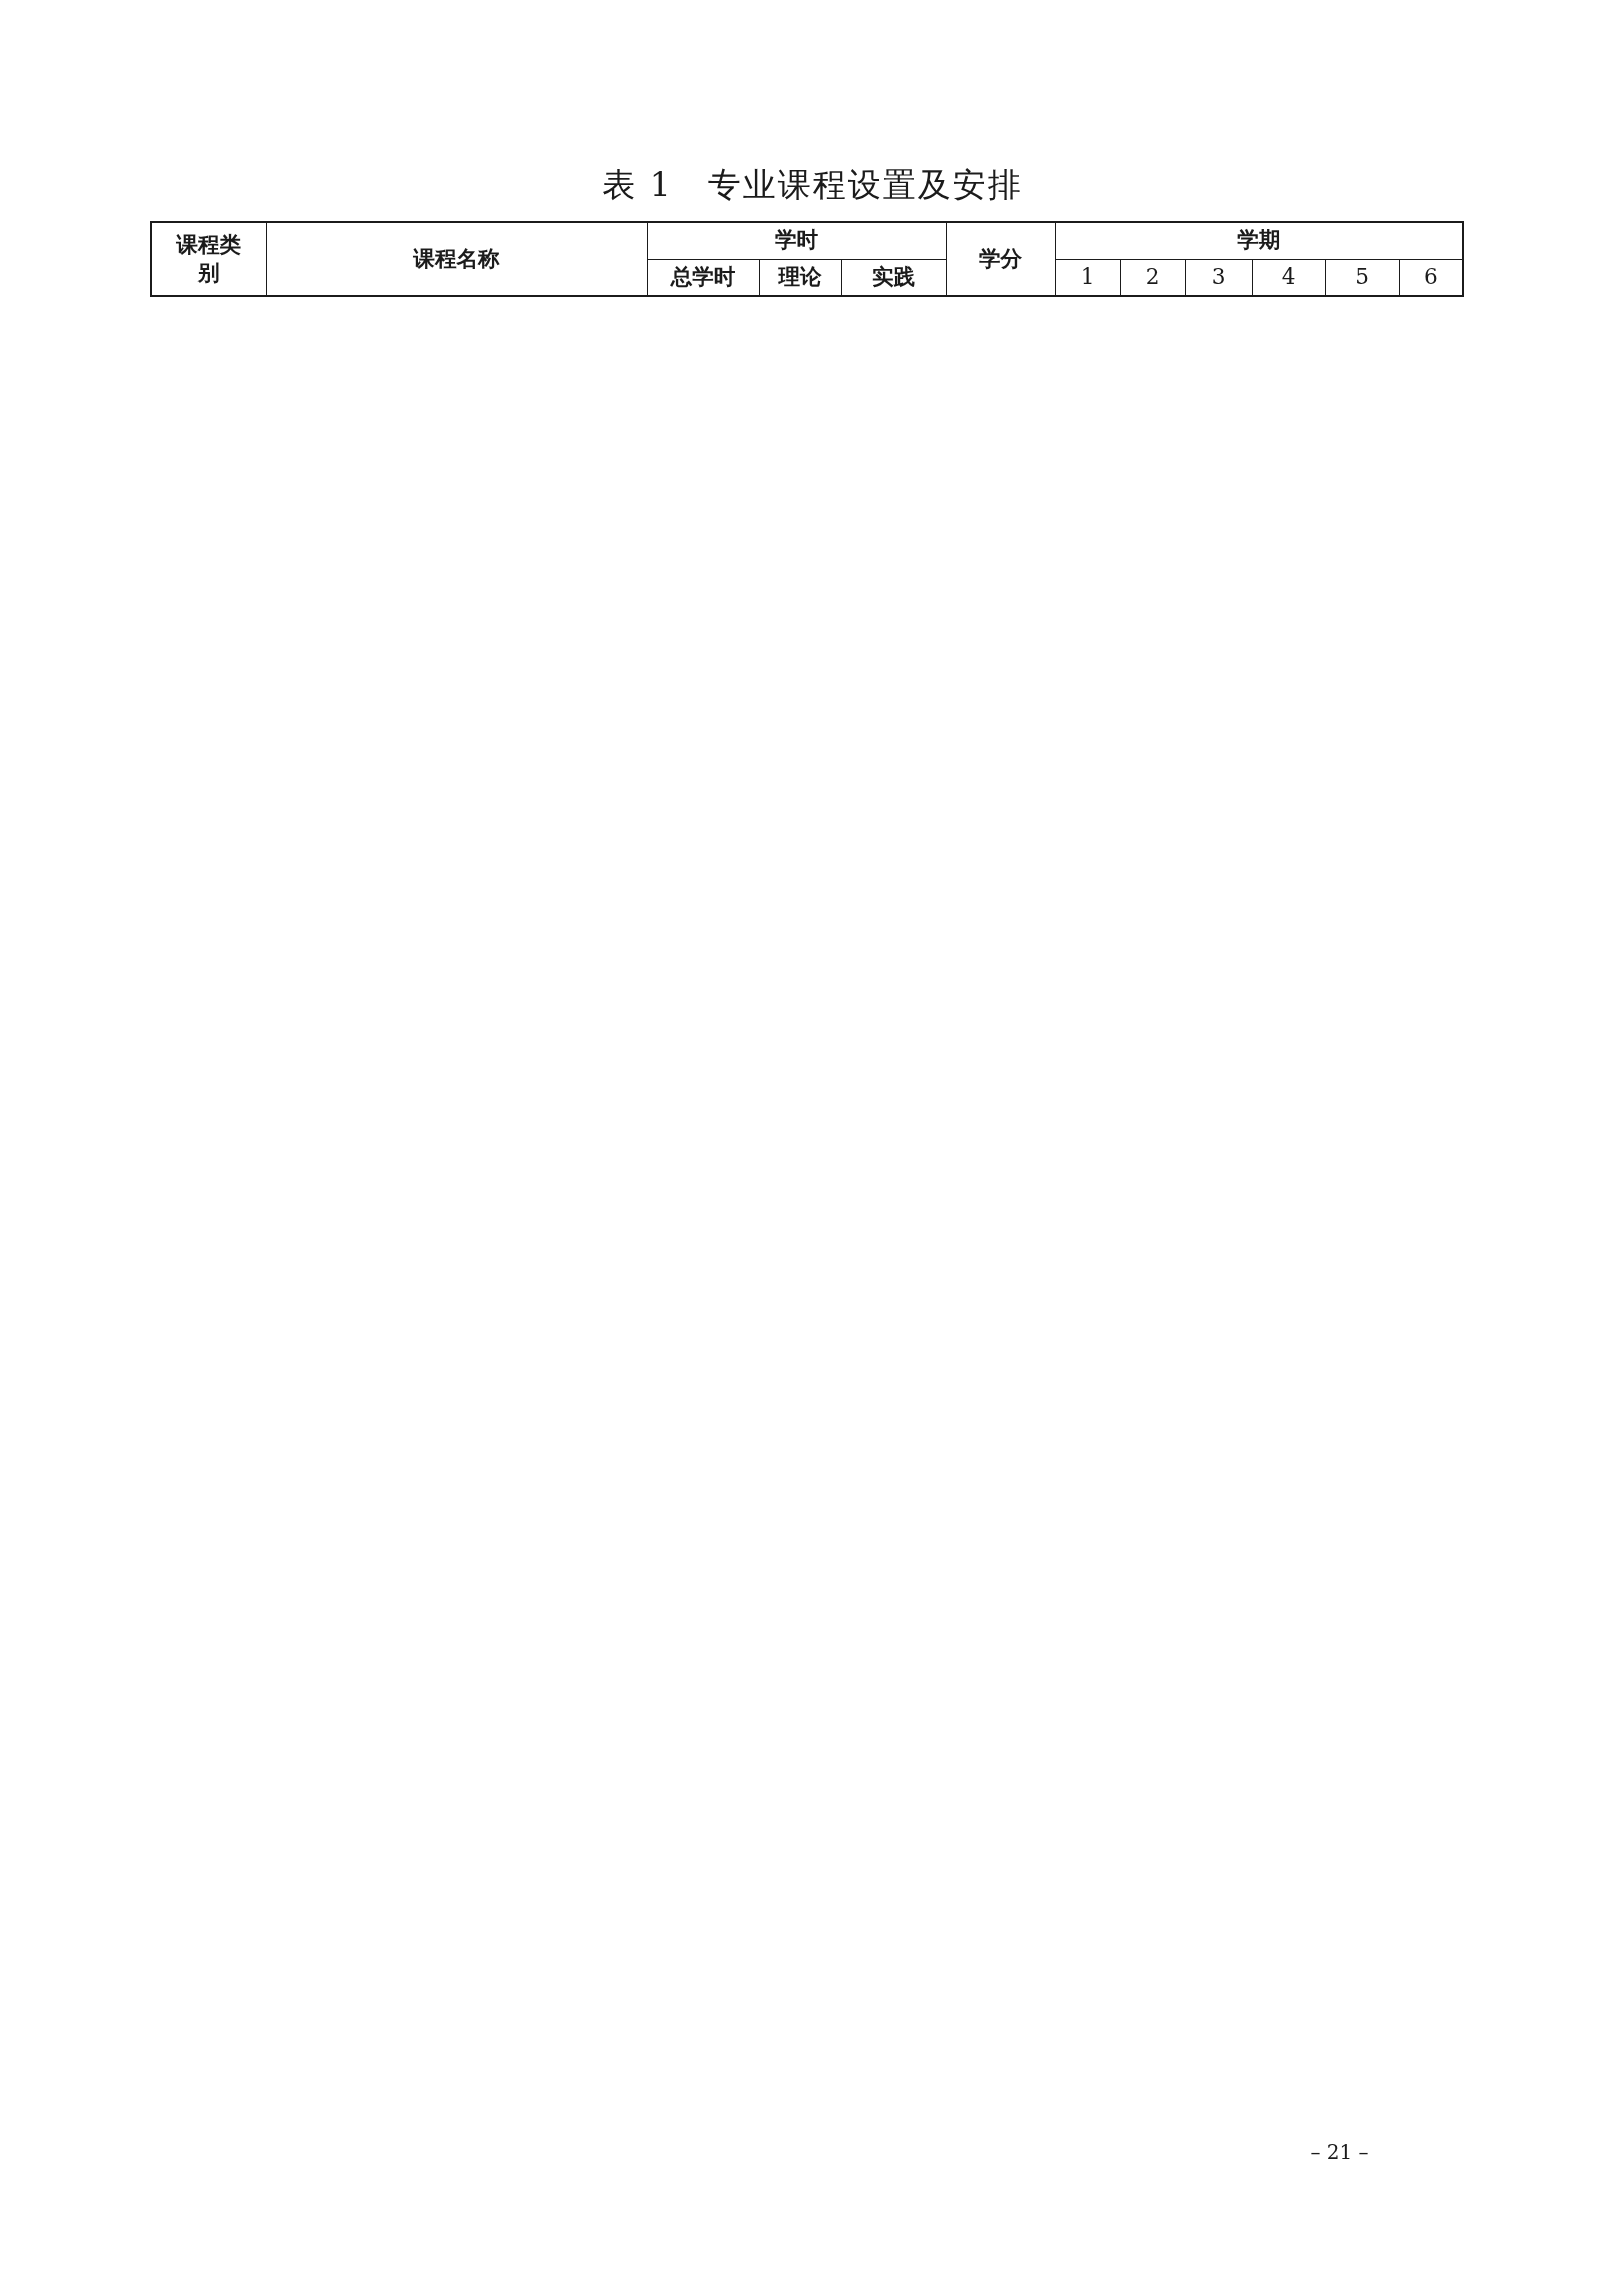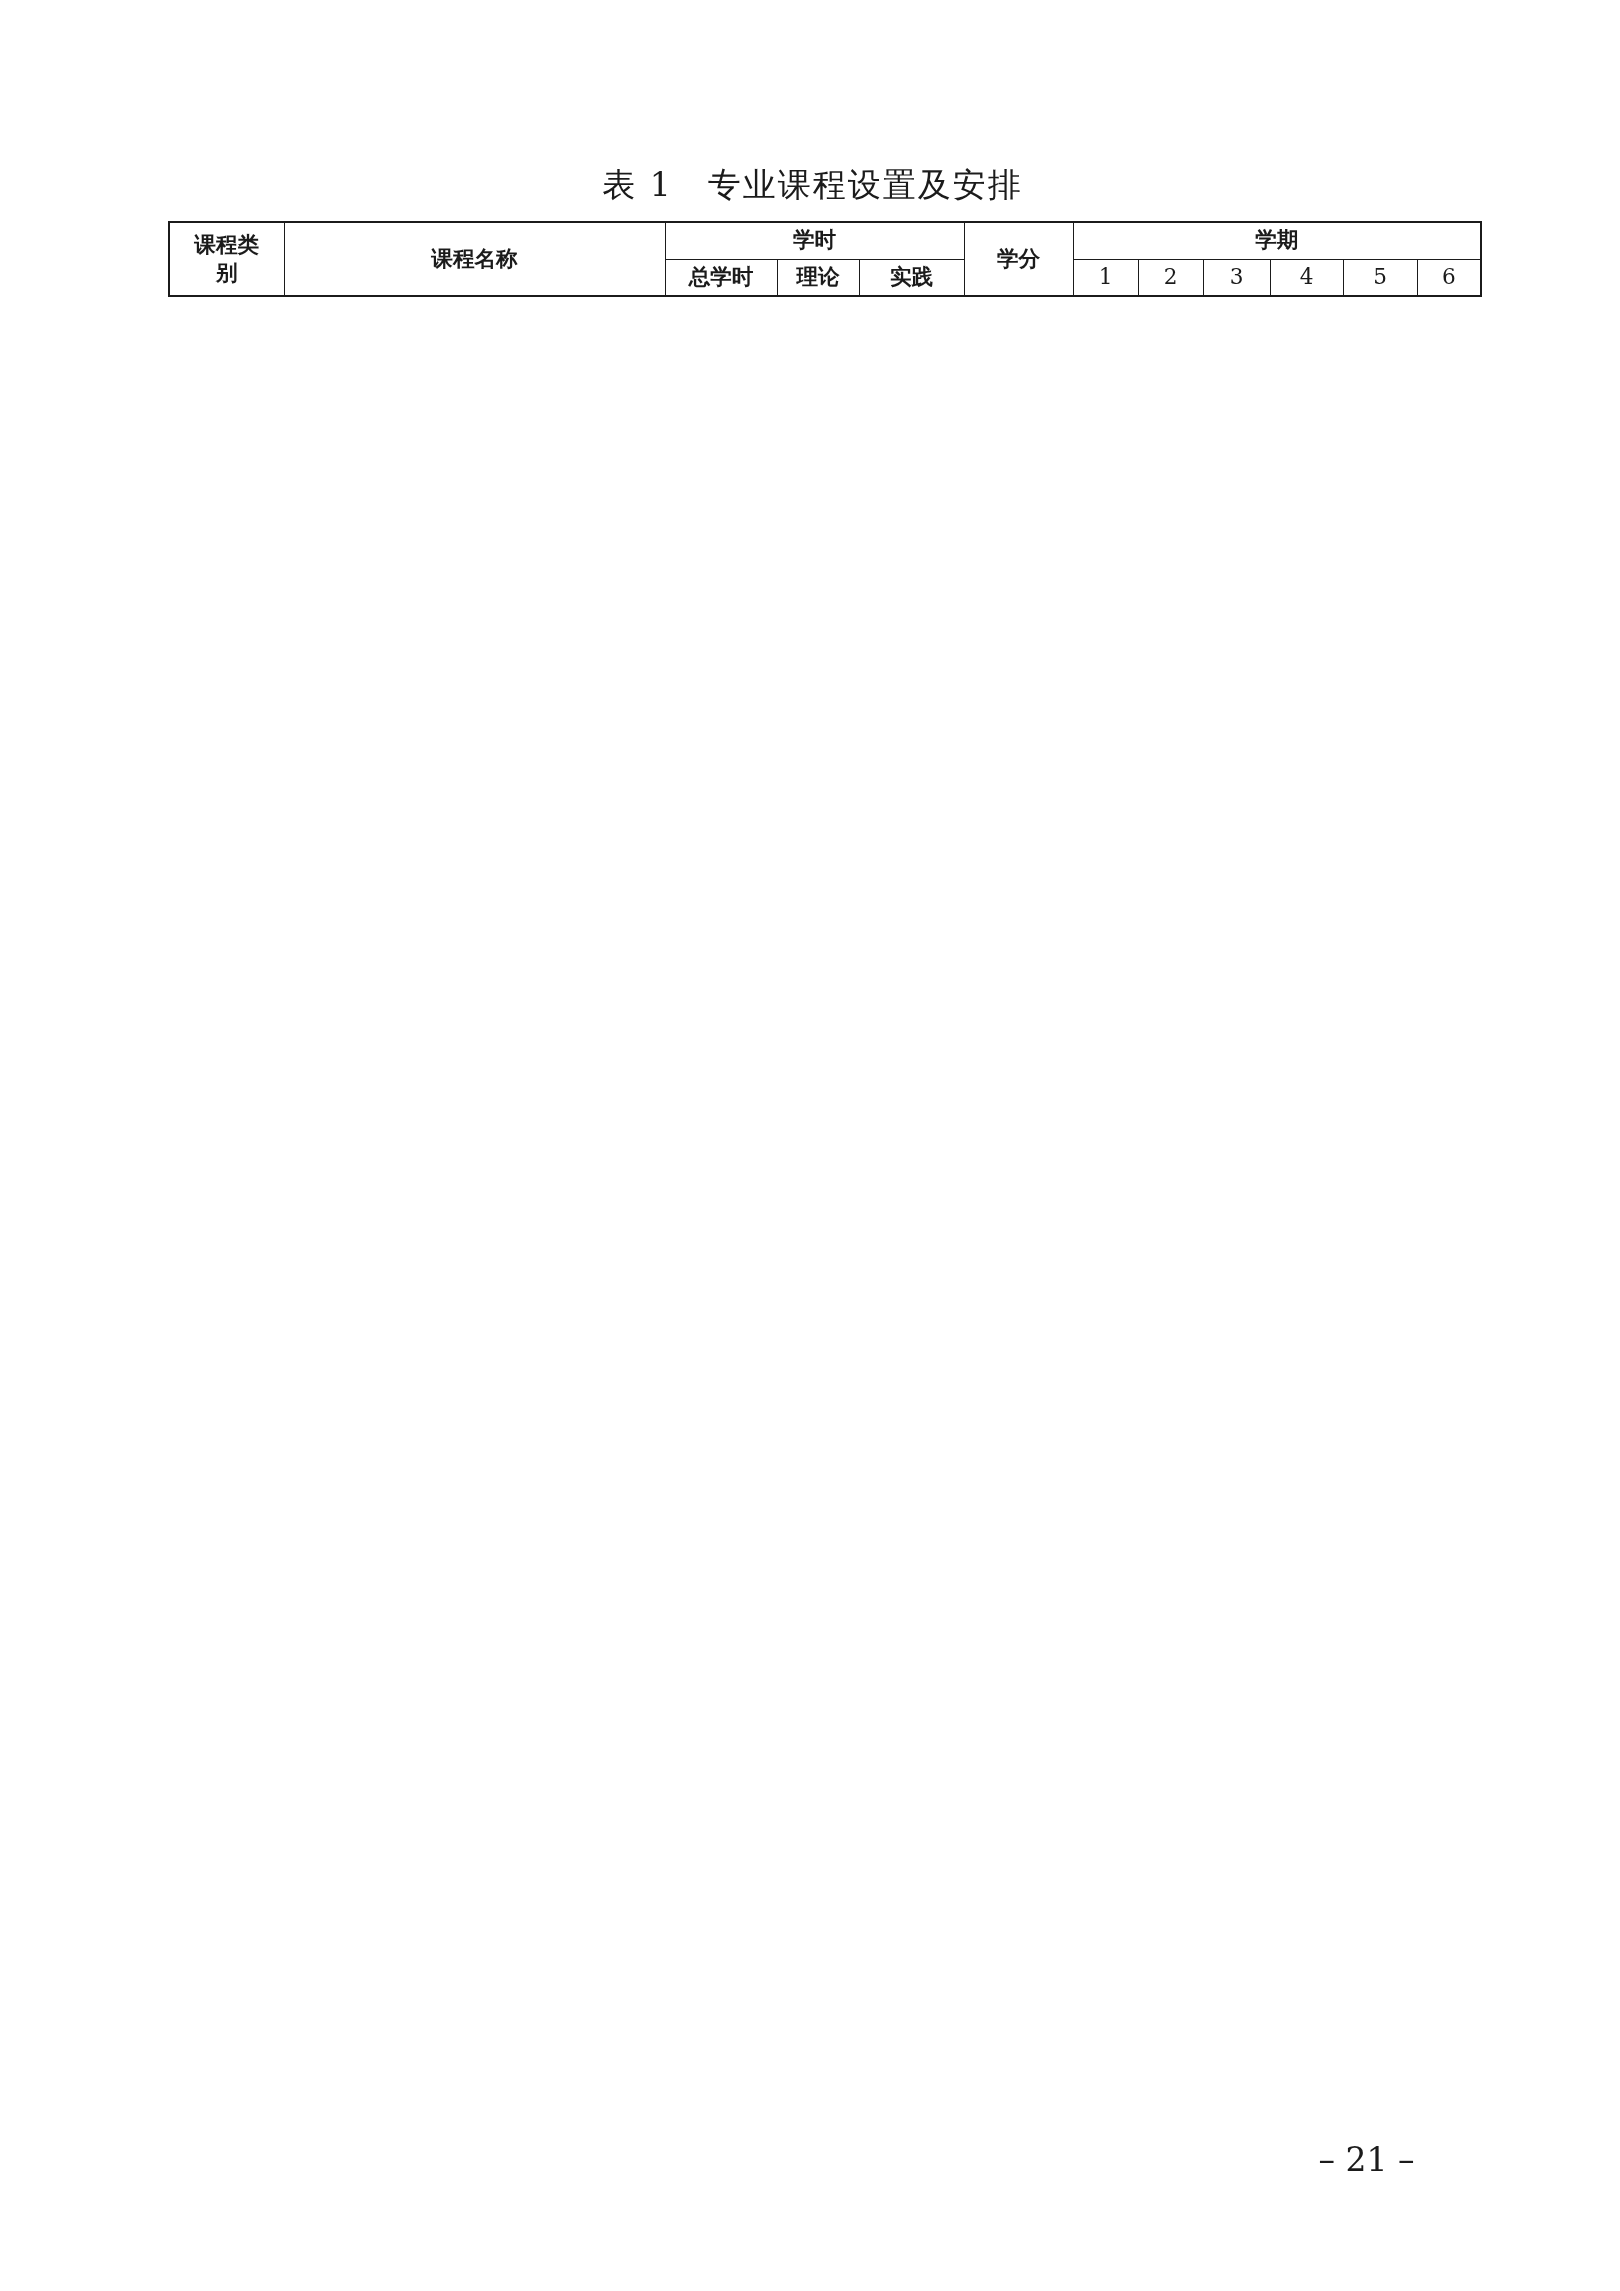--- a/index.html
+++ b/index.html
@@ -6,34 +6,34 @@
   body{
     width:1620px;height:2292px;position:relative;background:#ffffff;
     font-family:"DejaVu Serif","Liberation Serif",serif;color:#1b1b1b;
     -webkit-font-smoothing:antialiased;
   }
   .page-title{
     position:absolute;left:158px;top:163px;width:1309px;height:43px;
     text-align:center;font-size:33px;font-weight:500;letter-spacing:2px;white-space:pre;
   }
   table.curr{
-    position:absolute;left:168px;top:221px;width:1309px;
+    position:absolute;left:150px;top:221px;width:1309px;
     border-collapse:collapse;table-layout:fixed;
     border:2.5px solid #1b1b1b;
   }
   .curr th,.curr td{
     border:1.5px solid #1b1b1b;padding:0;text-align:center;vertical-align:middle;
     overflow:hidden;line-height:1.25;
   }
   .curr thead th{font-size:21.6px;font-weight:700;}
   .curr thead th.semnum{font-weight:400;font-size:21.6px;}
   .wrap3{display:inline-block;width:3.3em;word-break:break-all;line-height:1.3;}
   .page-num{
-    position:absolute;left:1303px;top:2140px;width:127px;height:33px;
-    font-size:33px;text-align:center;white-space:pre;
+    position:absolute;left:1276px;top:2140px;width:127px;height:33px;
+    font-size:20px;text-align:center;white-space:pre;
   }
 </style>
 </head>
 <body>
 
 <div class="page-title">表 1　专业课程设置及安排</div>
 
 <table class="curr">
   <colgroup>
     <col style="width:57px">

